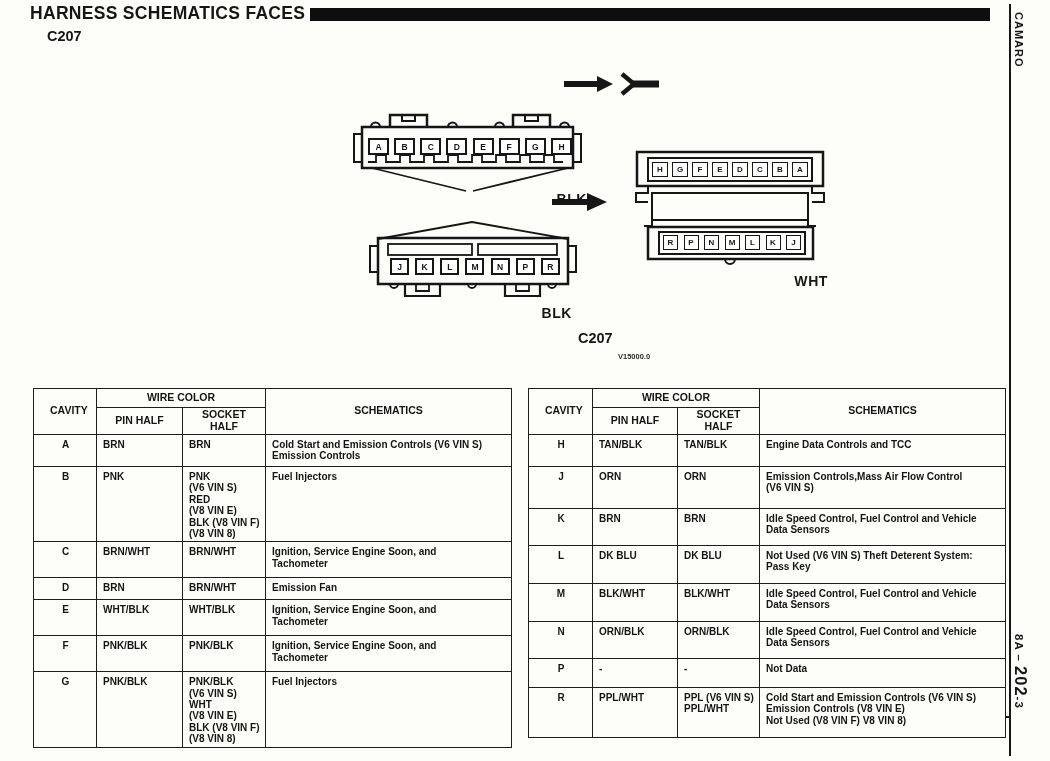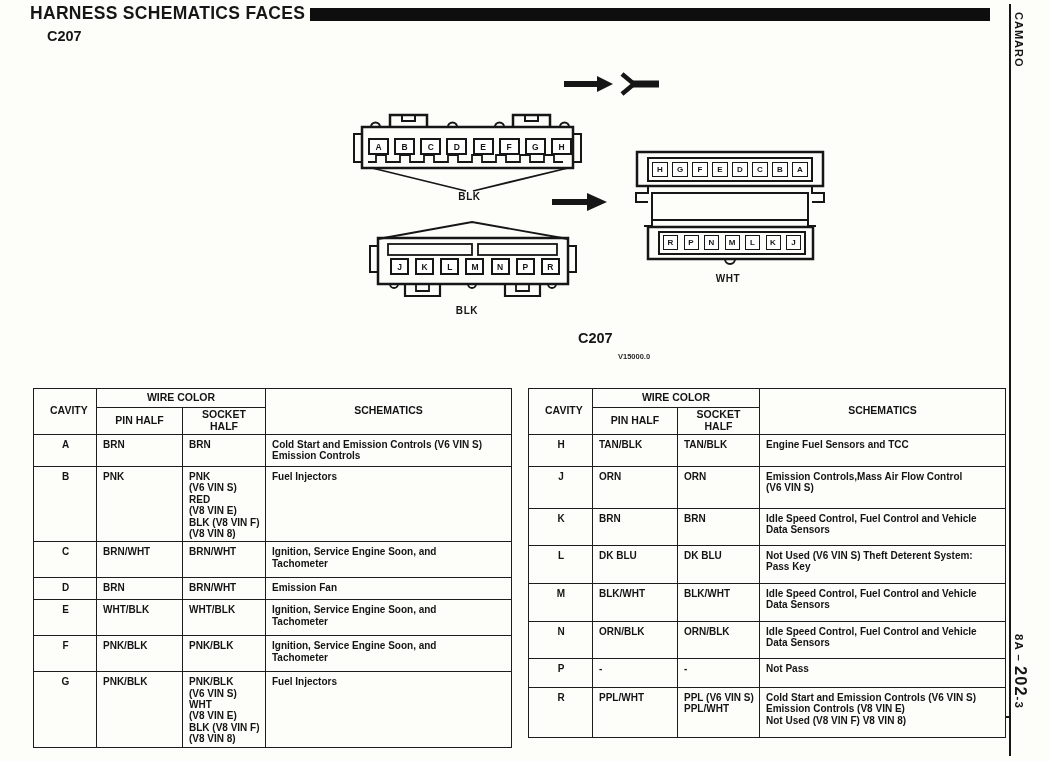--- a/index.html
+++ b/index.html
@@ -20,21 +20,21 @@
   .side-top  { left:1013px; top:12px; writing-mode:vertical-rl; text-orientation:sideways;
                font-size:11px; font-weight:bold; letter-spacing:1px; }
   .side-page { left:1011px; top:634px; writing-mode:vertical-rl; text-orientation:sideways;
                font-weight:bold; font-size:11.5px; letter-spacing:1px; }
   .side-page .big { font-size:16.5px; }
   .side-tick { left:997px; top:716px; width:14px; height:2px; background:#161616; }
 
   
   .conn { position:absolute; }
   .conn svg { position:absolute; left:0; top:0; }
-  .conn-label { position:absolute; font-weight:bold; font-size:10px; letter-spacing:0.6px; text-align:center; width:100%; }
+  .conn-label { position:absolute; font-weight:bold; font-size:14px; letter-spacing:0.6px; text-align:right; width:100%; }
   .pin-row { position:absolute; display:flex; justify-content:space-between; }
   .pin-box { border:2px solid #161616; background:#fff; box-sizing:border-box;
              display:flex; align-items:center; justify-content:center;
              font-weight:bold; color:#161616; }
   .pins-top .pin-box    { width:21px; height:17px; font-size:8.5px; }
   .pins-bottom .pin-box { width:19px; height:17px; font-size:8.5px; }
   .pins-r1 .pin-box     { width:16px; height:15px; font-size:8px; border-width:1.8px; }
   .pins-r2 .pin-box     { width:15px; height:15px; font-size:8px; border-width:1.8px; }
 
   
@@ -275,21 +275,21 @@
     <tr>
       <th>PIN HALF</th>
       <th>SOCKET HALF</th>
     </tr>
   </thead>
   <tbody>
       <tr>
         <td class="cavity">H</td>
         <td>TAN/BLK</td>
         <td>TAN/BLK</td>
-        <td>Engine Fuel Sensors and TCC</td>
+        <td>Engine Data Controls and TCC</td>
       </tr>
       <tr>
         <td class="cavity">J</td>
         <td>ORN</td>
         <td>ORN</td>
         <td>Emission Controls,Mass Air Flow Control<br>(V6 VIN S)</td>
       </tr>
       <tr>
         <td class="cavity">K</td>
         <td>BRN</td>
@@ -311,21 +311,21 @@
       <tr>
         <td class="cavity">N</td>
         <td>ORN/BLK</td>
         <td>ORN/BLK</td>
         <td>Idle Speed Control, Fuel Control and Vehicle<br>Data Sensors</td>
       </tr>
       <tr>
         <td class="cavity">P</td>
         <td>-</td>
         <td>-</td>
-        <td>Not Pass</td>
+        <td>Not Data</td>
       </tr>
       <tr>
         <td class="cavity">R</td>
         <td>PPL/WHT</td>
         <td>PPL (V6 VIN S)<br>PPL/WHT</td>
         <td>Cold Start and Emission Controls (V6 VIN S)<br>Emission Controls (V8 VIN E)<br>Not Used (V8 VIN F) V8 VIN 8)</td>
       </tr>
     </tbody>
 </table>
 

